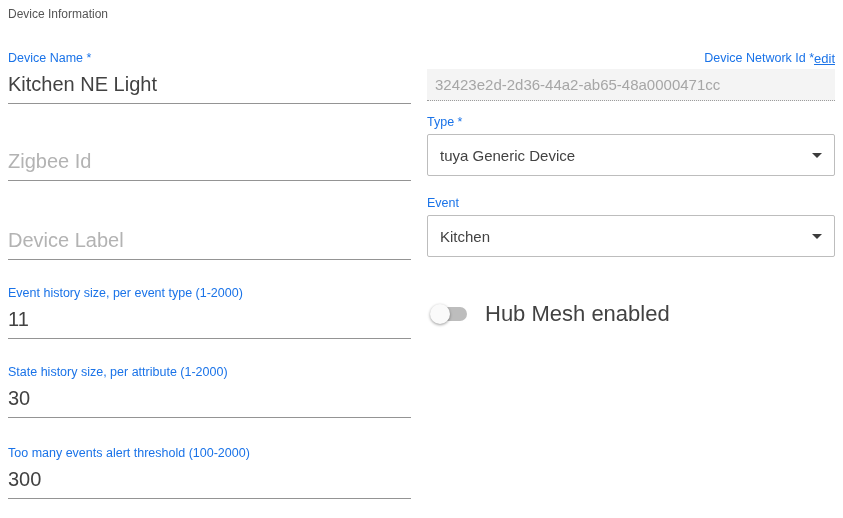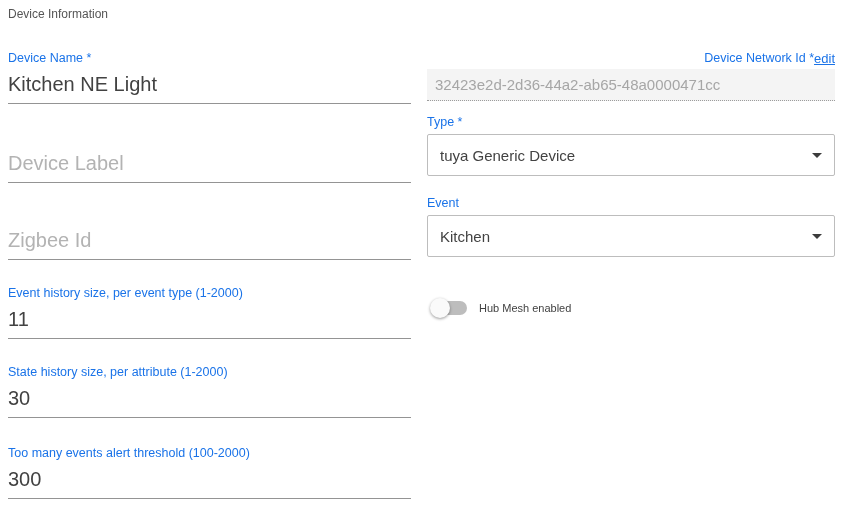--- a/index.html
+++ b/index.html
@@ -140,46 +140,46 @@
   }
   .switch .thumb {
     position: absolute;
     left: -3px; top: -3px;
     width: 20px; height: 20px;
     border-radius: 50%;
     background: var(--toggle-thumb);
     box-shadow: 0 1px 3px rgba(0,0,0,0.4);
   }
   .toggle-label {
-    margin-left: 12px;
-    font-size: 11px;
+    margin-left: 18px;
+    font-size: 22px;
     color: var(--text-dark);
   }
 </style>
 </head>
 <body>
 
 <div class="page">
   <h1 class="page-title">Device Information</h1>
 
   <div class="columns">
 
     <div class="col-left">
 
       <div class="field f-device-name">
         <label class="field-label">Device Name *</label>
         <input class="text-input" type="text" value="Kitchen NE Light" style="">
       </div>
 
+      <div class="field f-zigbee">
+        <input class="text-input" type="text" placeholder="Zigbee Id" style="">
+      </div>
+
       <div class="field f-device-label">
         <input class="text-input" type="text" placeholder="Device Label" style="">
-      </div>
-
-      <div class="field f-zigbee">
-        <input class="text-input" type="text" placeholder="Zigbee Id" style="">
       </div>
 
       <div class="field f-event-history">
         <label class="field-label">Event history size, per event type (1-2000)</label>
         <input class="text-input" type="text" value="11" style="">
       </div>
 
       <div class="field f-state-history">
         <label class="field-label">State history size, per attribute (1-2000)</label>
         <input class="text-input" type="text" value="30" style="">

